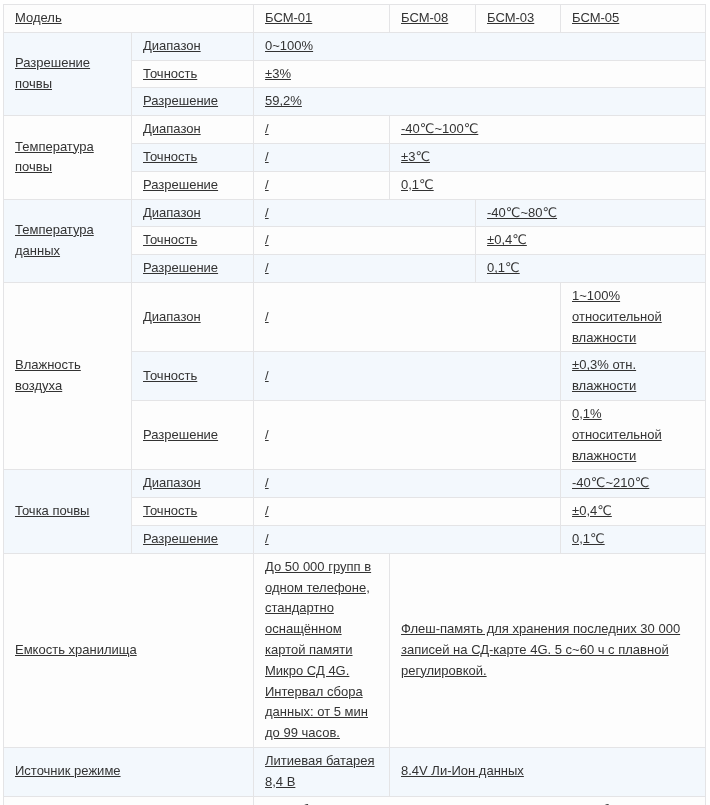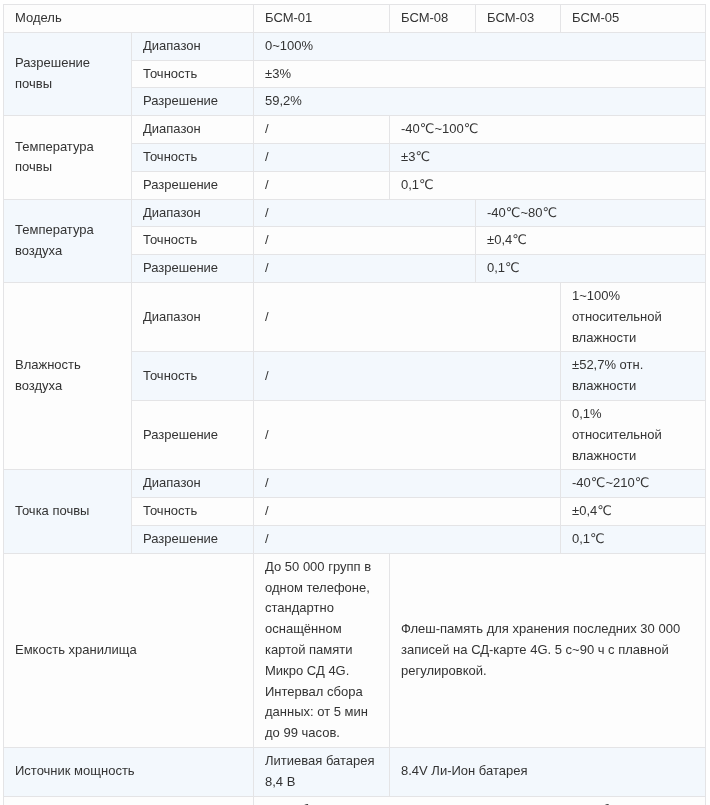--- a/index.html
+++ b/index.html
@@ -17,20 +17,21 @@
     width:702px;
     margin:4px 0 0 3px;
     font-size:13px;
     line-height:1.6;
   }
   table.spec td{
     border:1px solid var(--border);
     padding:3px 11px;
     vertical-align:middle;
     word-wrap:break-word;
+    text-decoration:underline;
   }
   tr.blue td{background:var(--stripe);}
   tr.white td{background:var(--rowwhite);}
   td.cell-blue{background:var(--stripe) !important;}
   td.cell-white{background:var(--rowwhite) !important;}
   td.nowrap{white-space:nowrap;padding-left:10px;padding-right:4px;}
   td.tall{padding-top:6px;padding-bottom:6px;}
 </style>
 </head>
 <body>
@@ -79,21 +80,21 @@
     <td>/</td>
     <td colspan="3">±3℃</td>
   </tr>
   <tr class="white">
     <td>Разрешение</td>
     <td>/</td>
     <td colspan="3">0,1℃</td>
   </tr>
 
   <tr class="blue">
-    <td rowspan="3" class="cell-blue">Температура воздуха</td>
+    <td rowspan="3" class="cell-blue">Температура данных</td>
     <td>Диапазон</td>
     <td colspan="2">/</td>
     <td colspan="2" class="nowrap">-40℃~80℃</td>
   </tr>
   <tr class="white">
     <td>Точность</td>
     <td colspan="2">/</td>
     <td colspan="2">±0,4℃</td>
   </tr>
   <tr class="blue">
@@ -104,21 +105,21 @@
 
   <tr class="white">
     <td rowspan="3" class="cell-white">Влажность воздуха</td>
     <td class="tall">Диапазон</td>
     <td colspan="3" class="tall">/</td>
     <td class="tall">1~100% относительной влажности</td>
   </tr>
   <tr class="blue">
     <td>Точность</td>
     <td colspan="3">/</td>
-    <td>±52,7% отн. влажности</td>
+    <td>±0,3% отн. влажности</td>
   </tr>
   <tr class="white">
     <td class="tall">Разрешение</td>
     <td colspan="3" class="tall">/</td>
     <td class="tall">0,1% относительной влажности</td>
   </tr>
 
   <tr class="blue">
     <td rowspan="3" class="cell-blue">Точка почвы</td>
     <td>Диапазон</td>
@@ -132,27 +133,27 @@
   </tr>
   <tr class="blue">
     <td>Разрешение</td>
     <td colspan="3">/</td>
     <td>0,1℃</td>
   </tr>
 
   <tr class="white">
     <td colspan="2">Емкость хранилища</td>
     <td class="tall">До 50 000 групп в одном телефоне, стандартно оснащённом картой памяти Микро СД 4G. Интервал сбора данных: от 5 мин до 99 часов.</td>
-    <td colspan="3" class="tall">Флеш-память для хранения последних 30 000 записей на СД-карте 4G. 5 с~90 ч с плавной регулировкой.</td>
+    <td colspan="3" class="tall">Флеш-память для хранения последних 30 000 записей на СД-карте 4G. 5 с~60 ч с плавной регулировкой.</td>
   </tr>
 
   <tr class="blue">
-    <td colspan="2">Источник мощность</td>
+    <td colspan="2">Источник режиме</td>
     <td class="tall">Литиевая батарея 8,4 В</td>
-    <td colspan="3" class="tall">8.4V Ли-Ион батарея</td>
+    <td colspan="3" class="tall">8.4V Ли-Ион данных</td>
   </tr>
 
   <tr class="white">
     <td colspan="2">Рабочий ток</td>
     <td colspan="4" class="tall">Потребляемая мощность в режиме ожидания 10 мА, рабочая мощность в зависимости от конфигурации</td>
   </tr>
 
 </tbody>
   </table>
 

